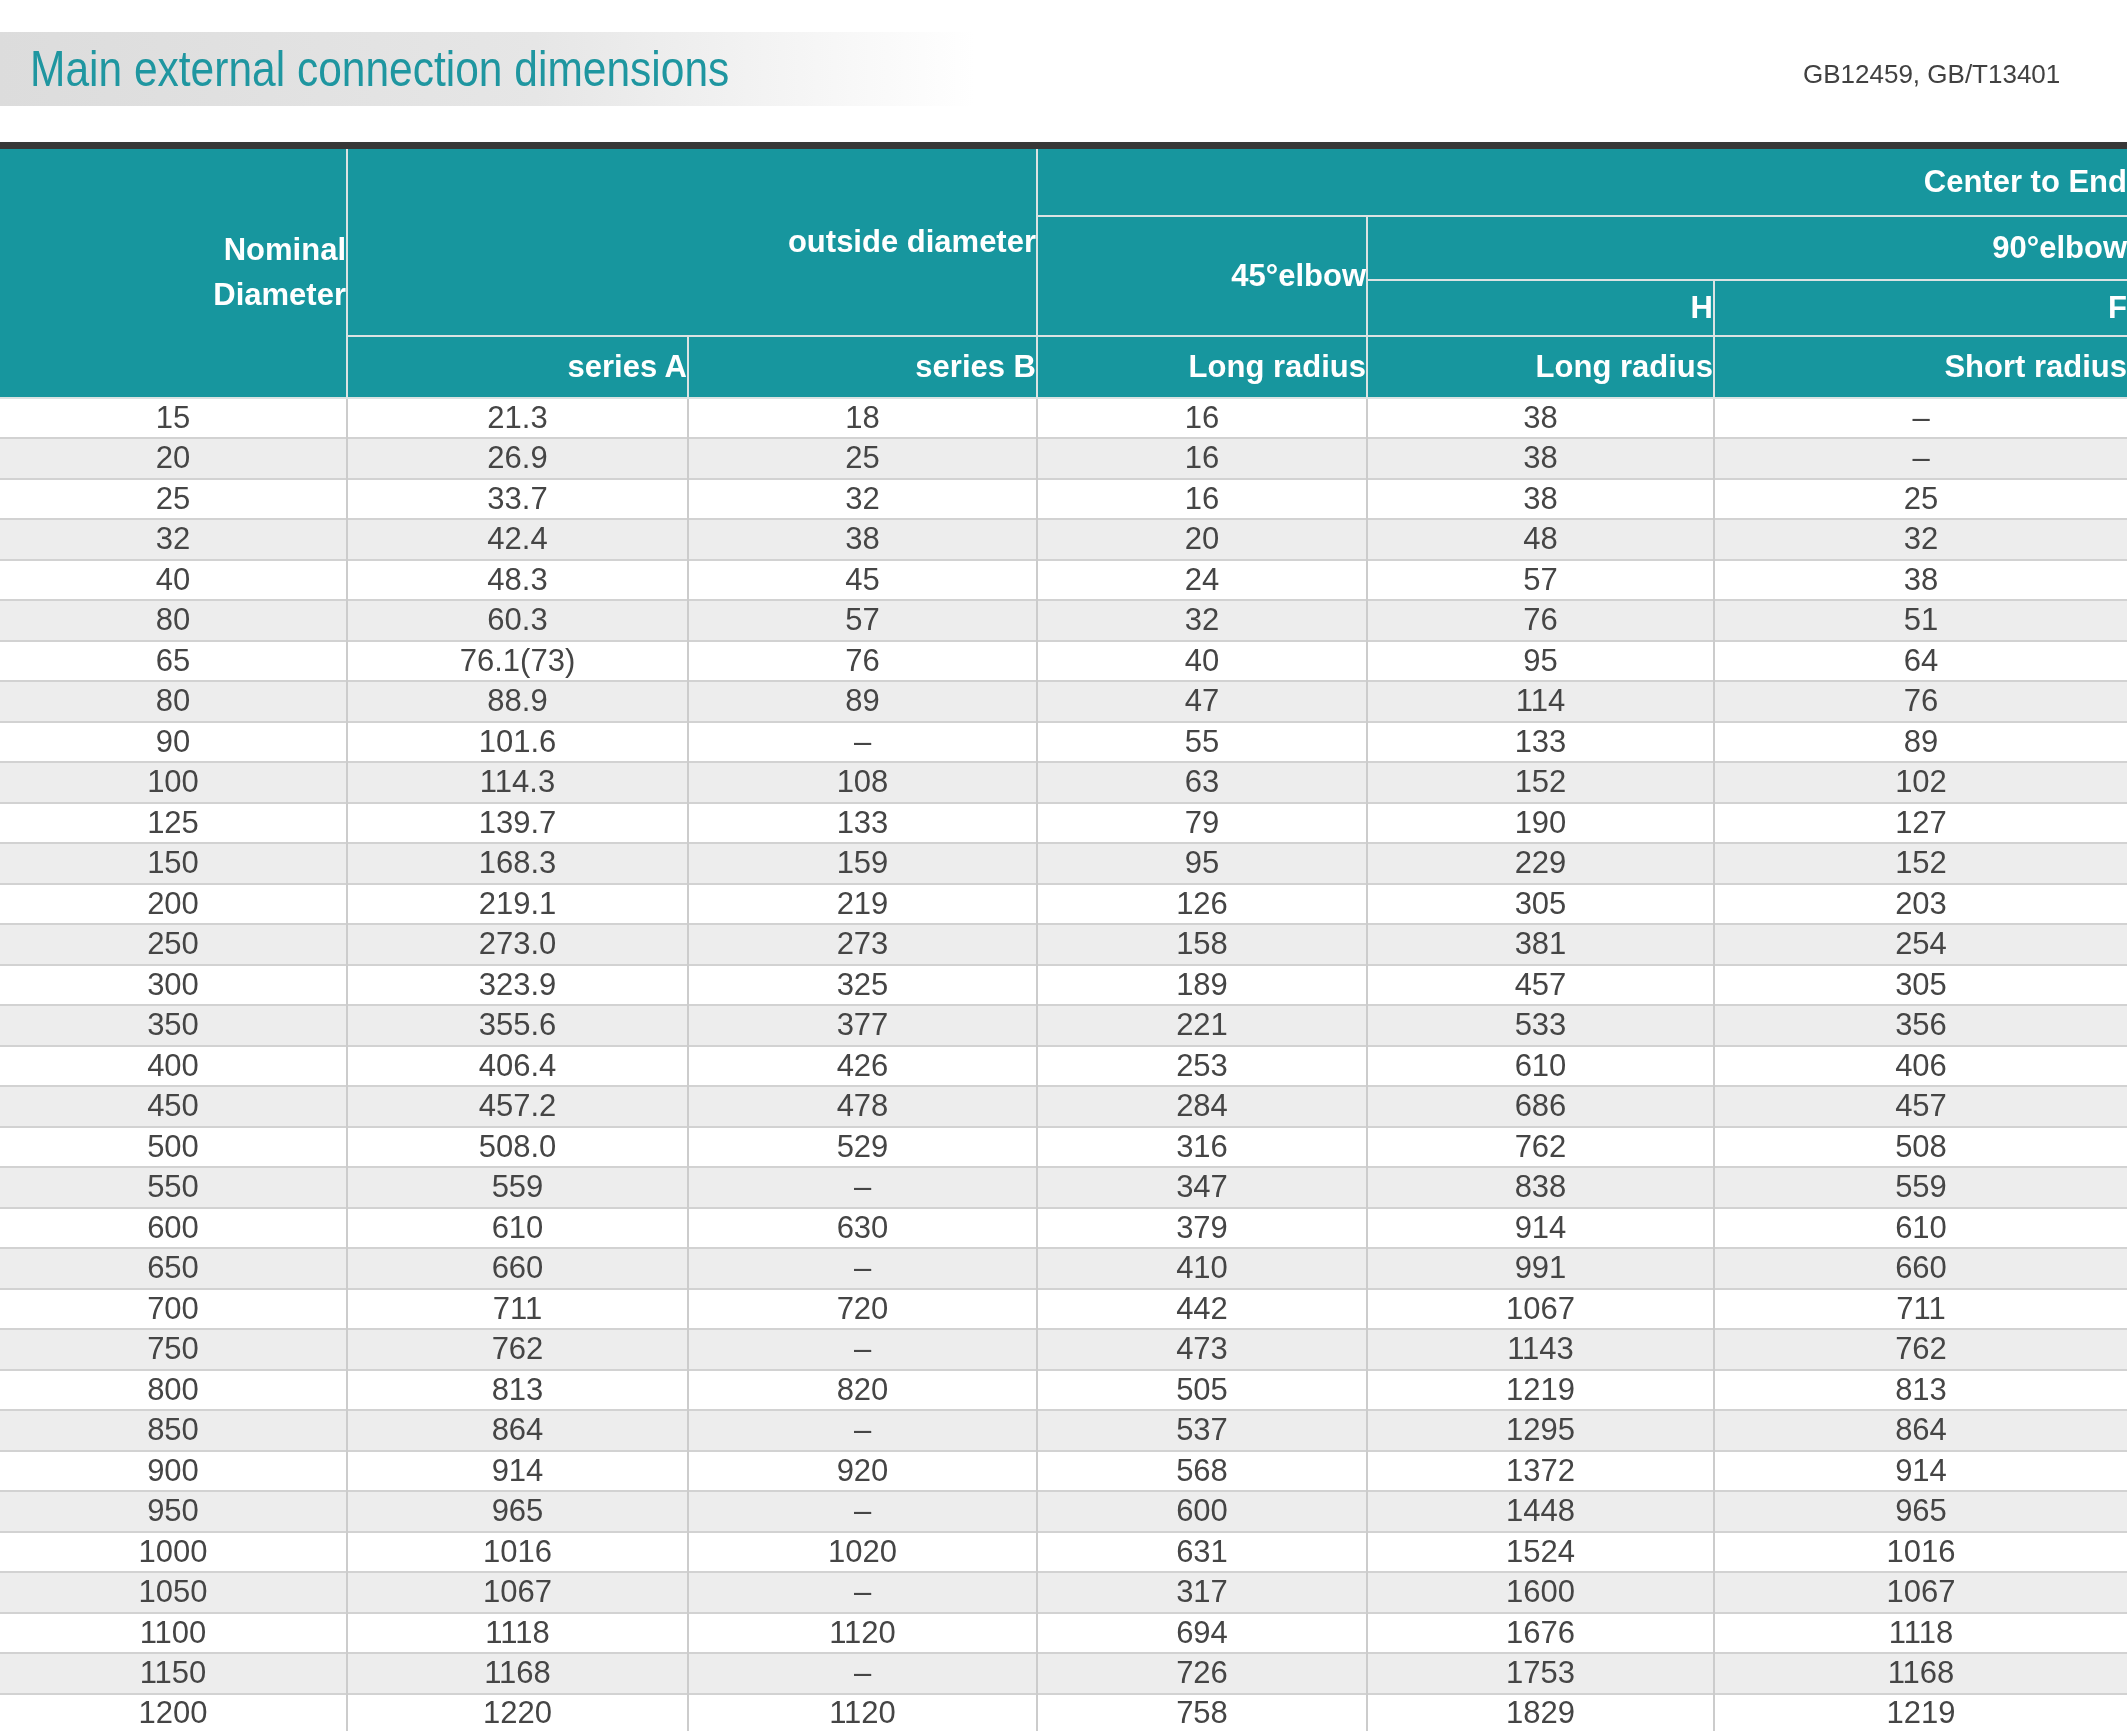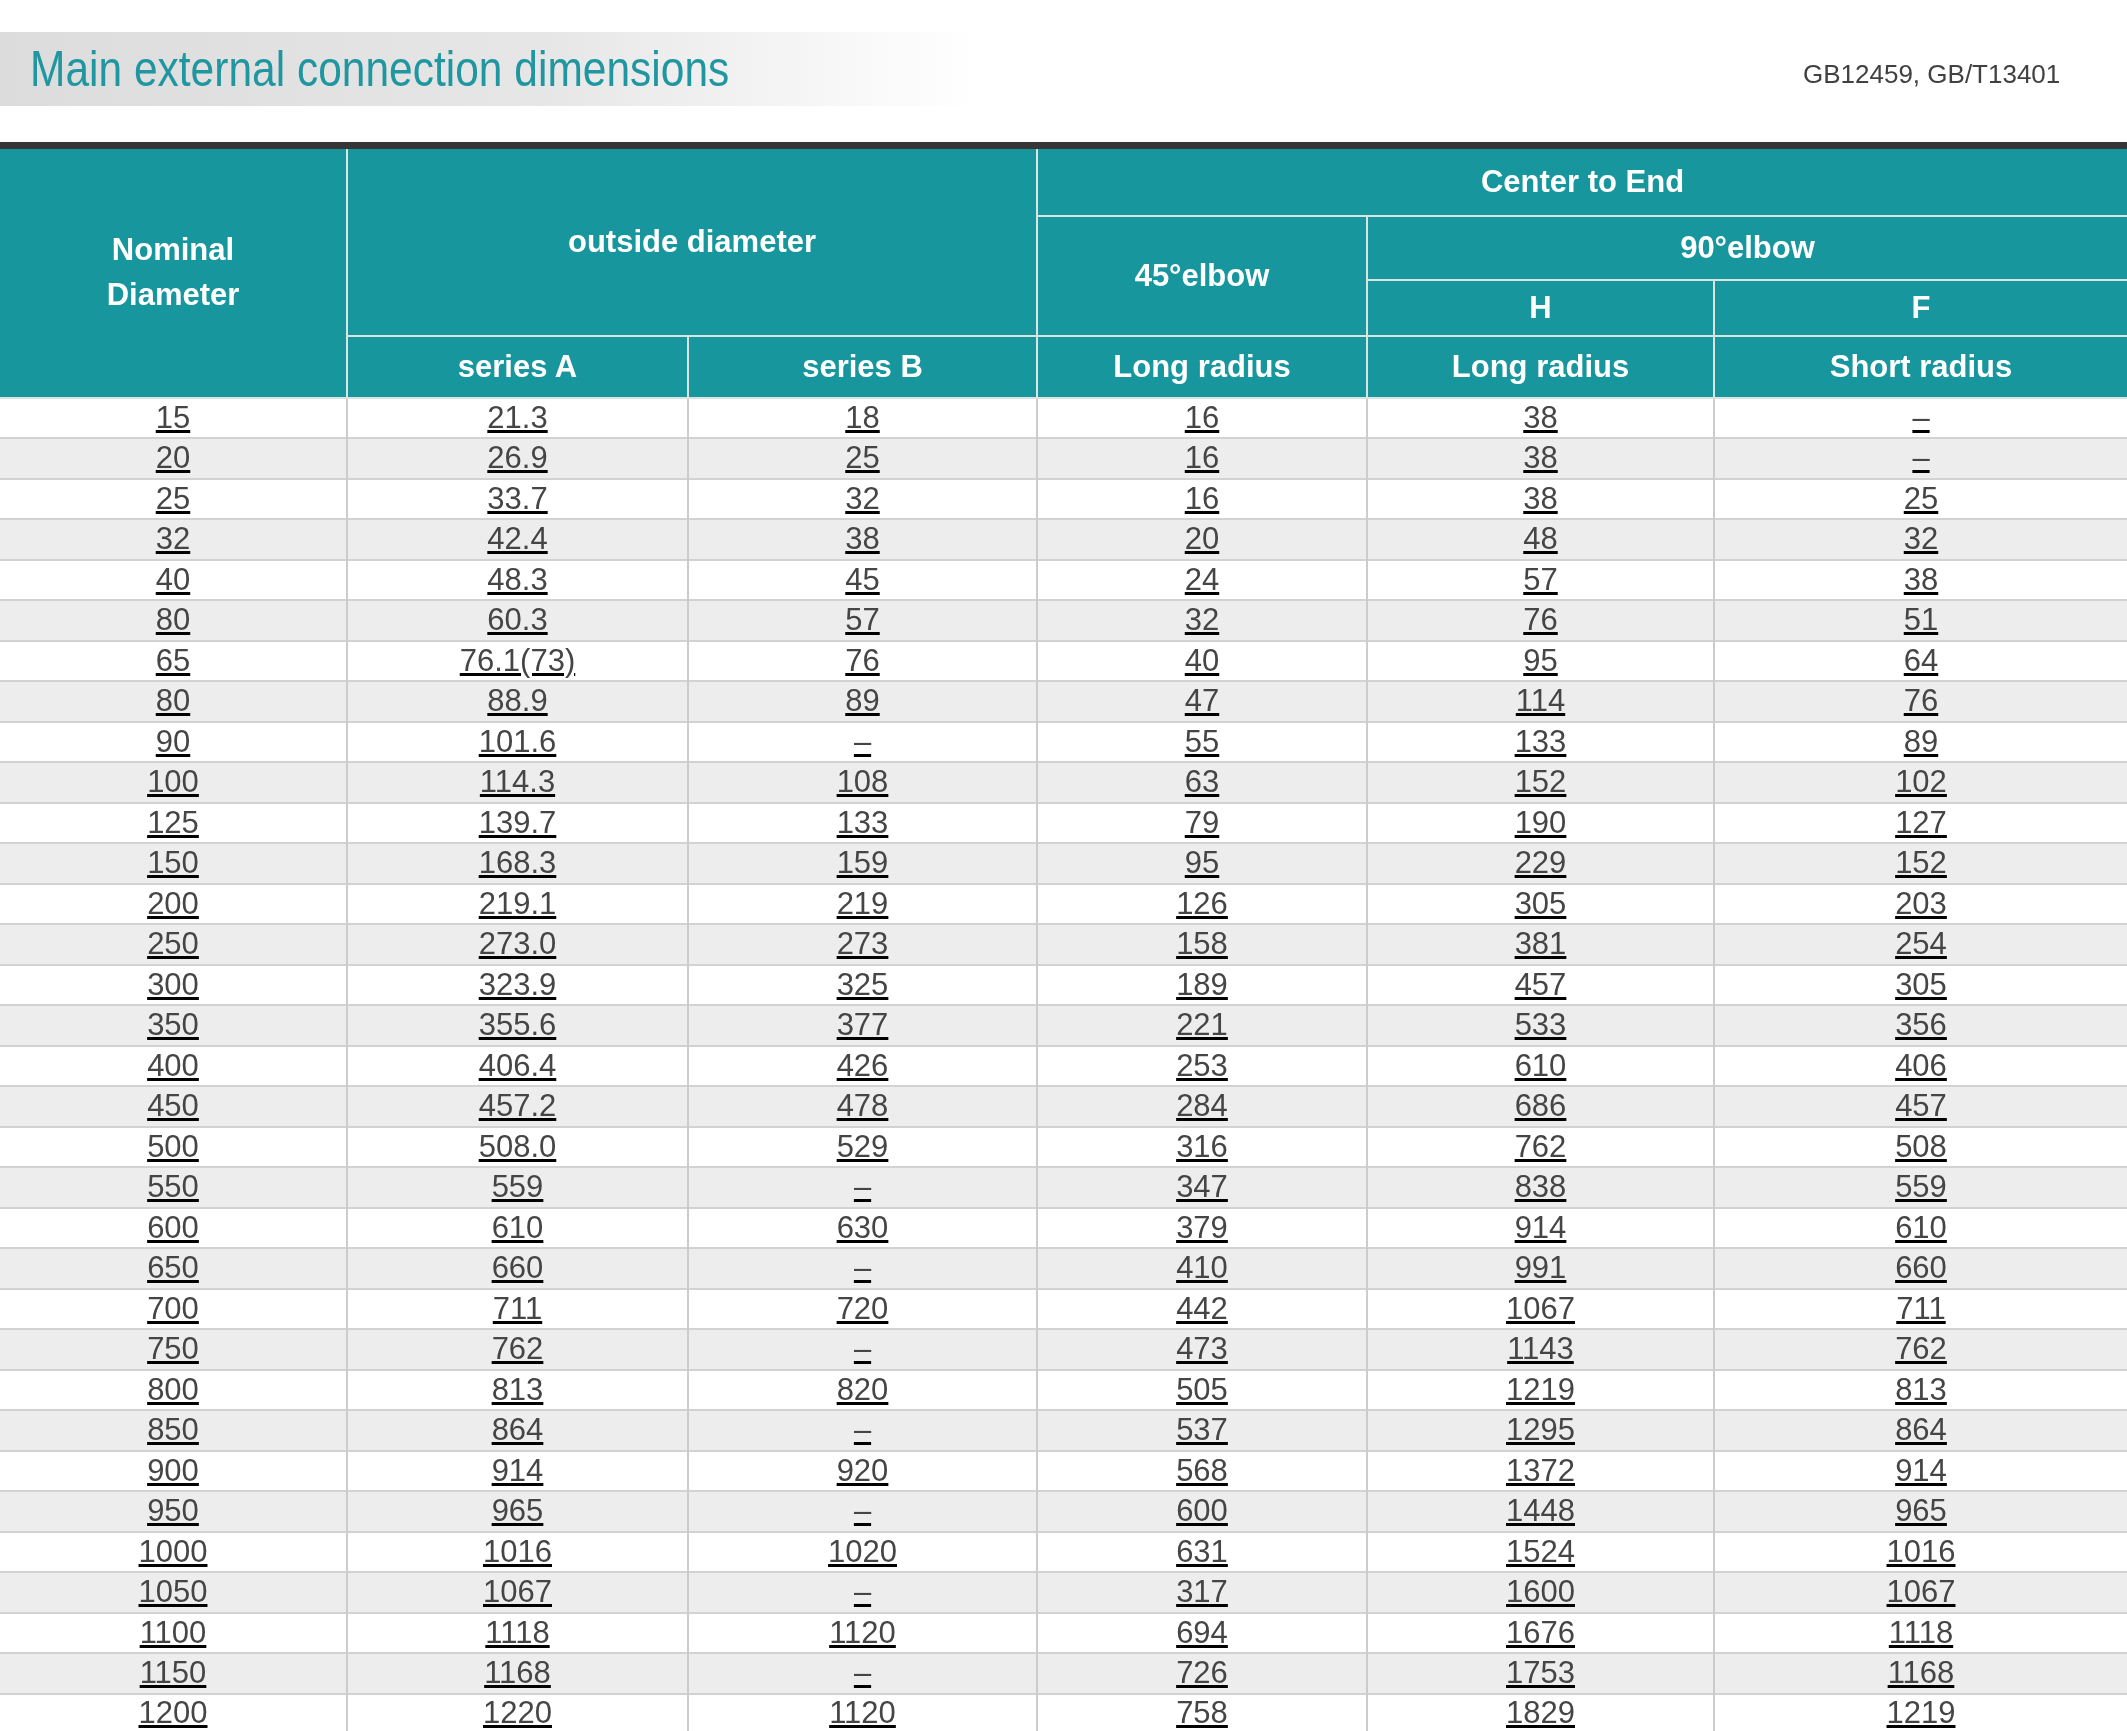--- a/index.html
+++ b/index.html
@@ -23,27 +23,27 @@
     background:linear-gradient(90deg,var(--title-bg-left) 0%,#e6e6e6 55%,rgba(255,255,255,0) 100%);}
   .page-title{position:absolute;top:0;left:30px;height:74px;line-height:74px;
     font-size:50px;font-weight:500;color:var(--title-text);white-space:nowrap;
     transform:scaleX(0.85);transform-origin:0 50%;}
   .standards{position:absolute;top:27px;left:1803px;font-size:26px;color:#414141;white-space:nowrap;}
 
   
   .dim-table{position:absolute;top:110px;left:0;width:2127px;border-collapse:collapse;table-layout:fixed;
     border-top:7px solid var(--top-bar);border-bottom:8px solid var(--bottom-bar);}
   .dim-table th{background:var(--teal-header);color:#ffffff;font-size:31px;font-weight:600;
-    text-align:center;vertical-align:middle;border:2px solid var(--header-divider);padding:0;}
+    text-align:right;vertical-align:middle;border:2px solid var(--header-divider);padding:0;}
   .dim-table thead tr th:first-child{border-left:0;}
   .dim-table thead tr th:last-child{border-right:0;}
   .hr1{height:70px;} .hr2{height:64px;} .hr3{height:56px;} .hr4{height:62px;}
   .th-nominal{white-space:pre-line;line-height:1.45;}
 
-  .dim-table tbody tr{height:40.5px;text-decoration:underline;}
+  .dim-table tbody tr{height:40.5px;}
   .dim-table td{text-align:center;vertical-align:middle;font-size:31px;color:var(--body-text);
     border-top:2px solid #d2d2d2;padding:0;}
   .dim-table td + td{border-left:2px solid var(--grid-line);}
   .dim-table tbody tr:first-child td{border-top:none;}
   .dim-table tbody tr:nth-child(even){background:var(--stripe);}
 </style>
 </head>
 <body>
 
 <div class="stage">

